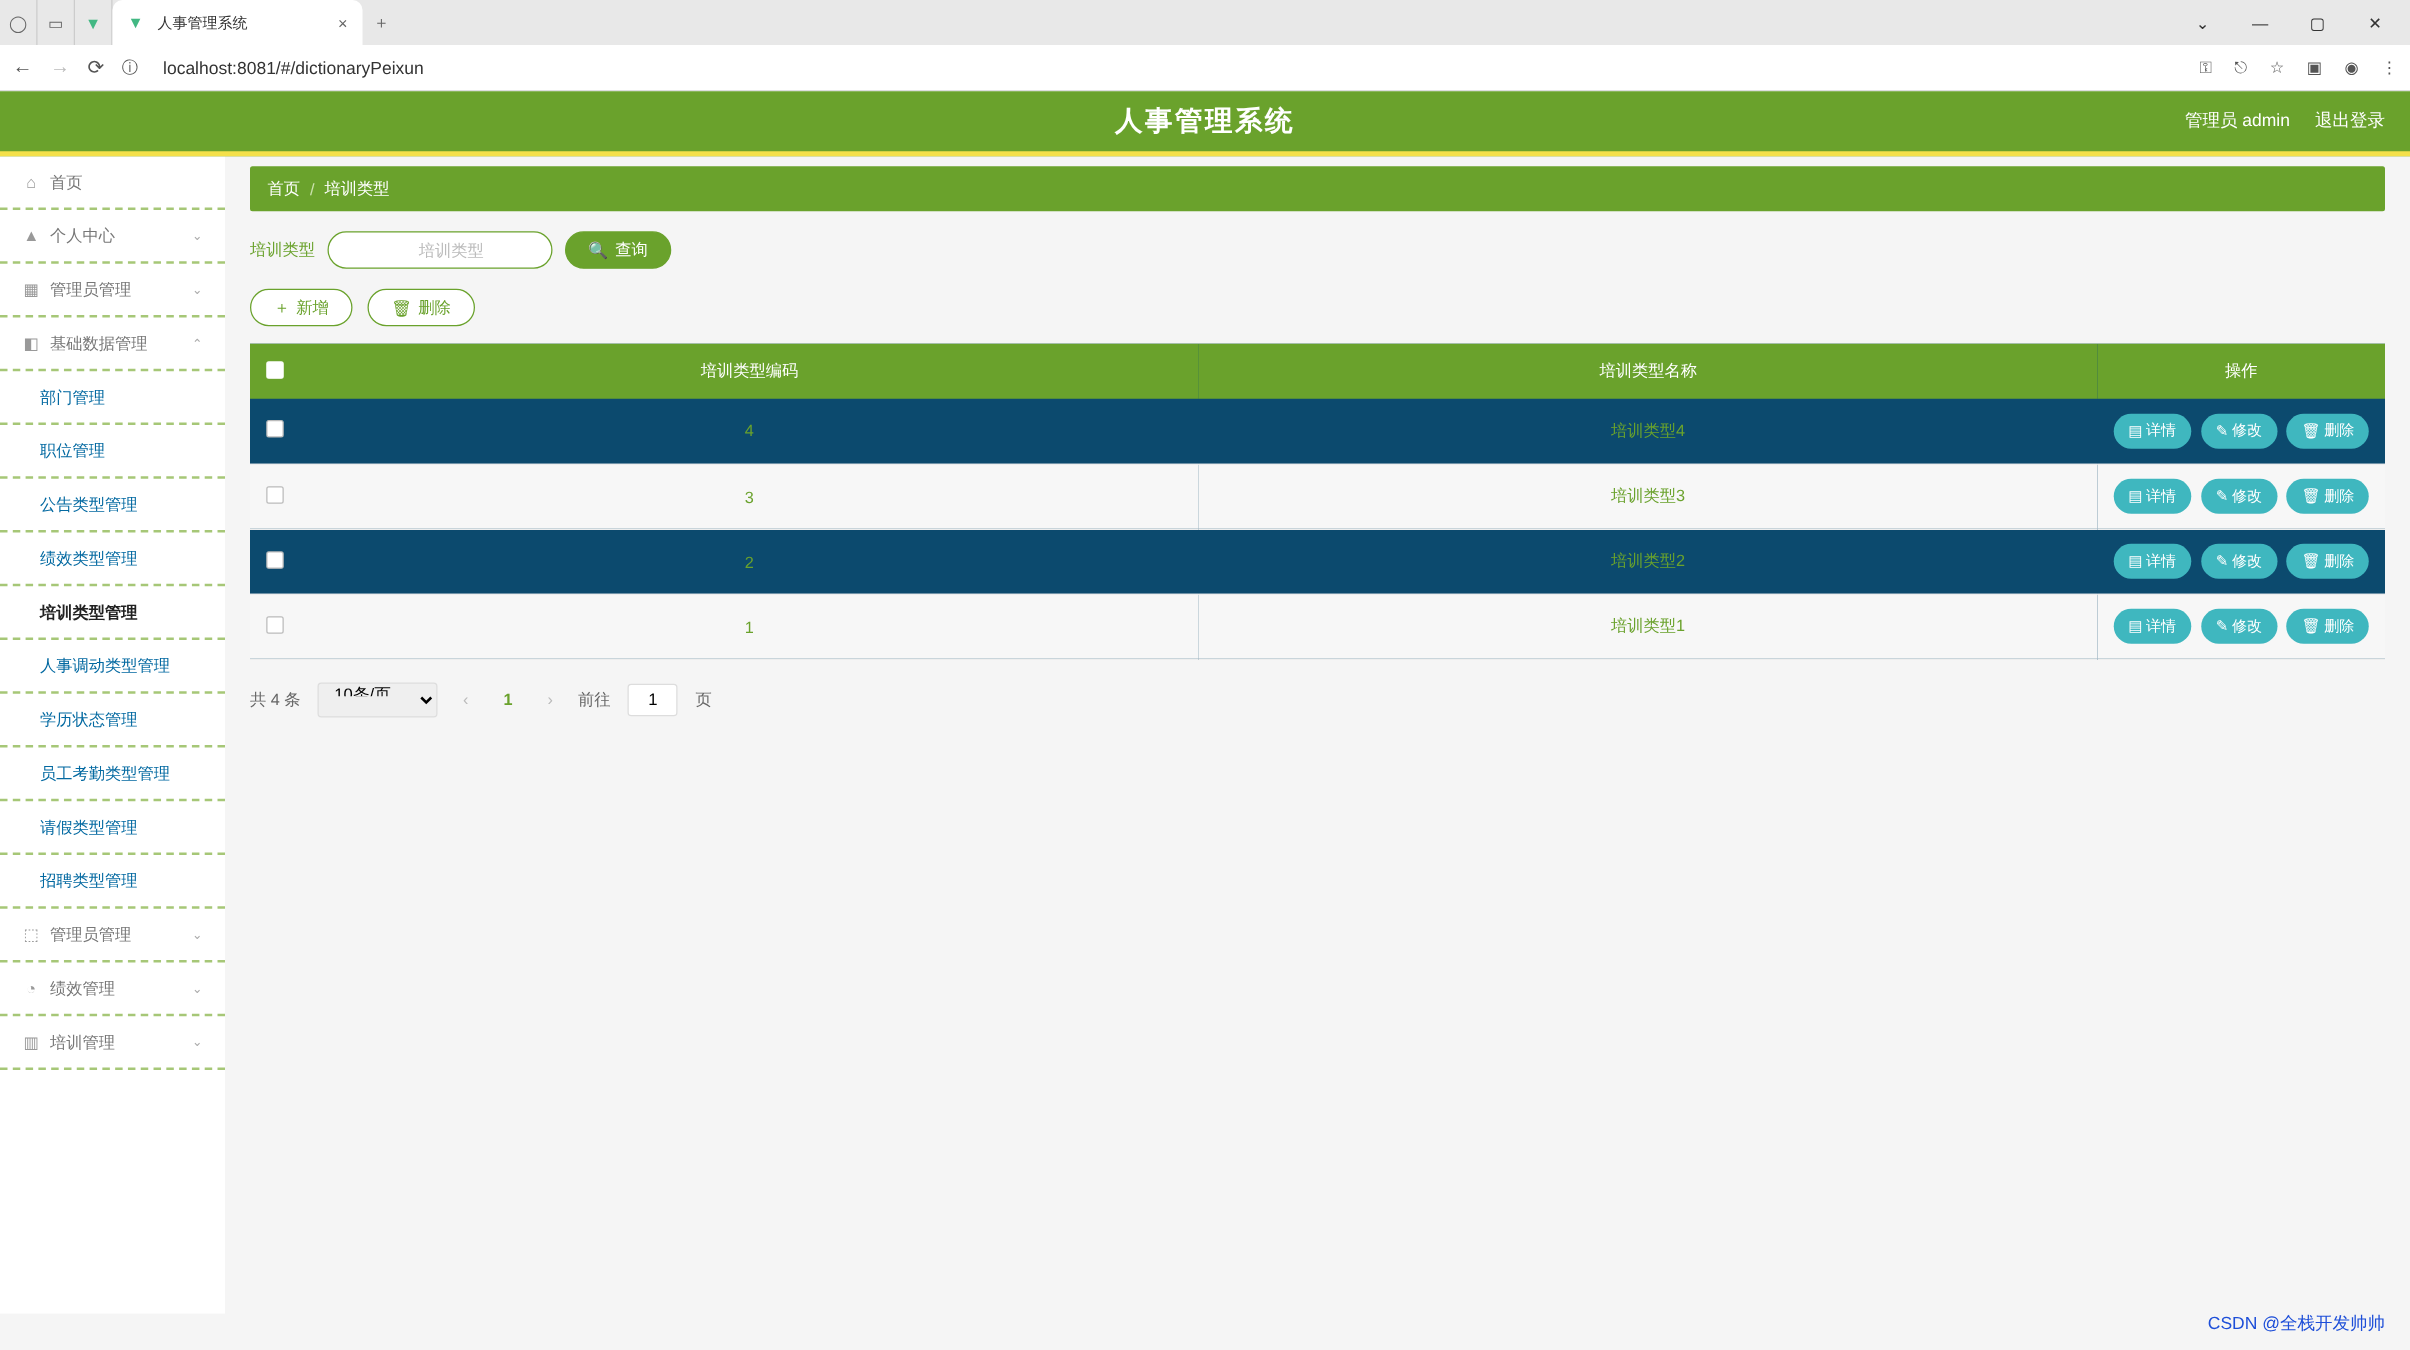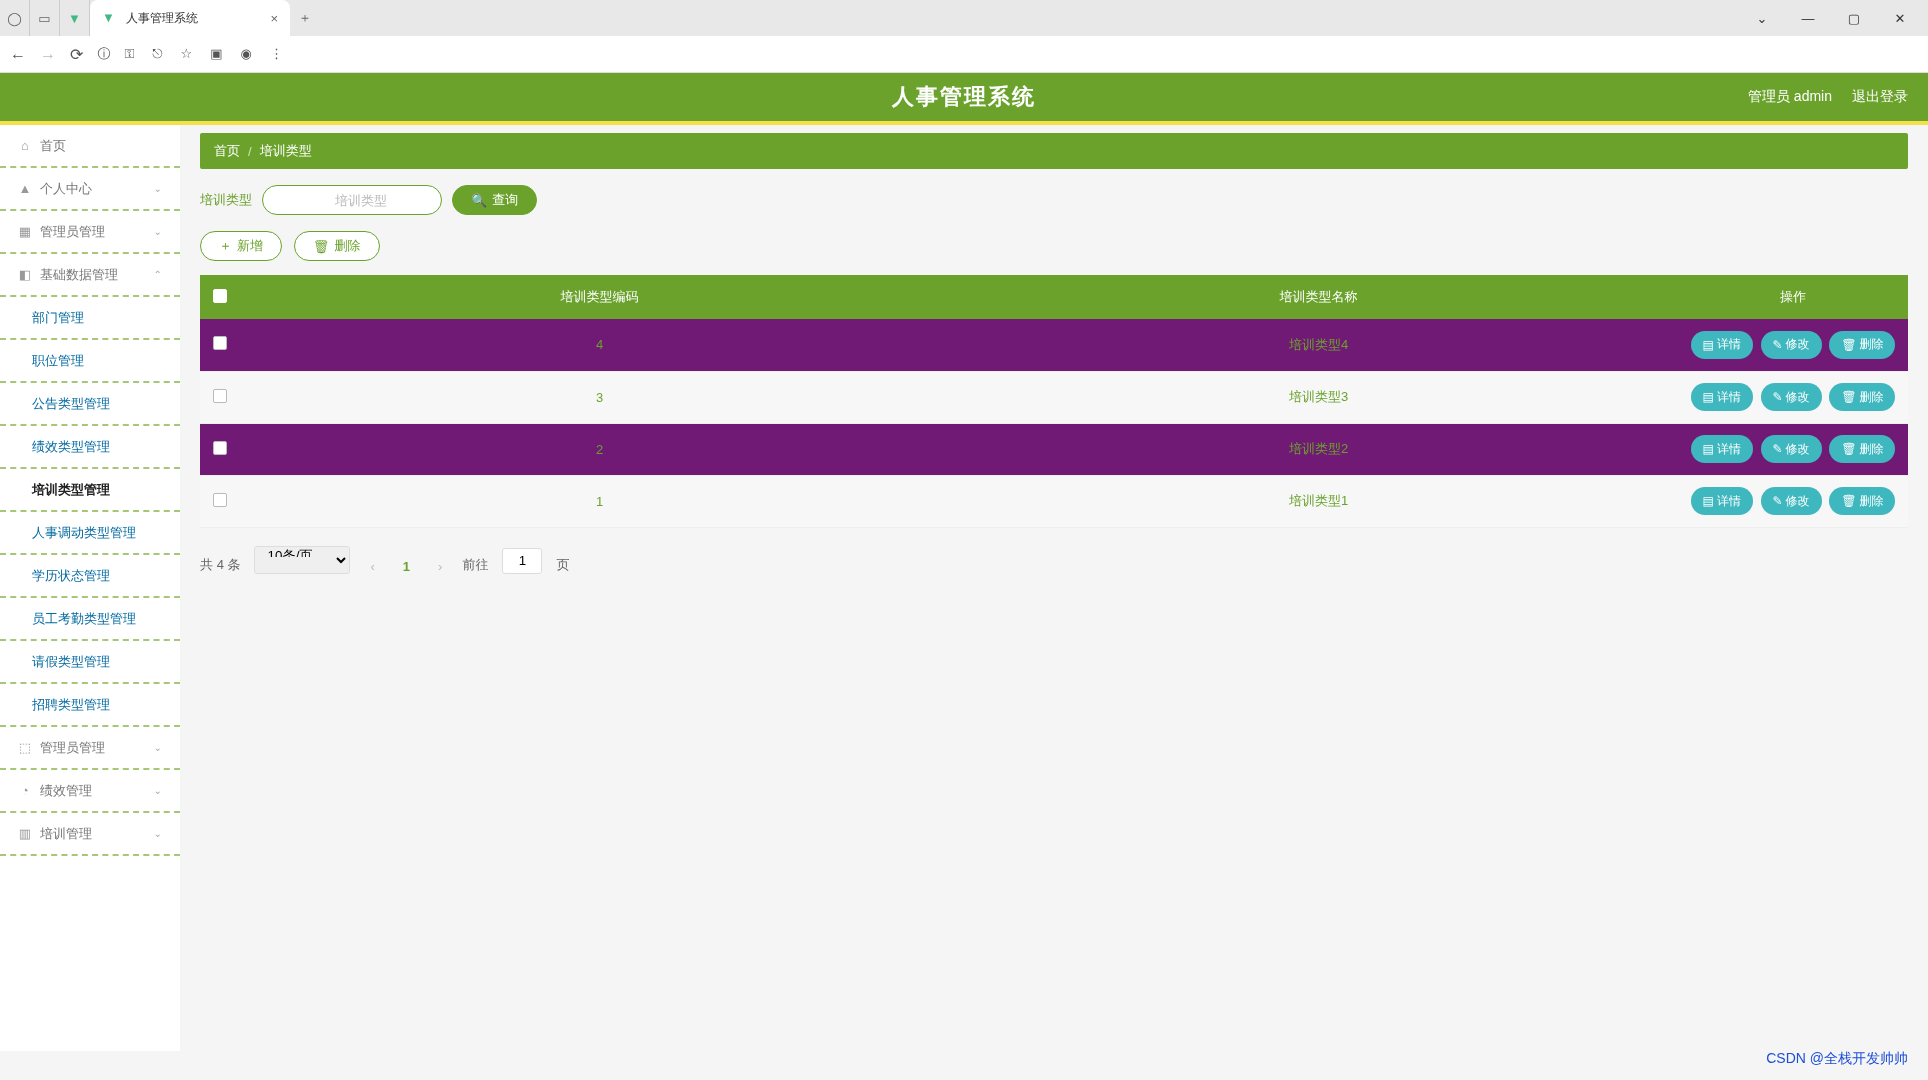--- a/index.html
+++ b/index.html
@@ -47,31 +47,31 @@
 .search-row{display:flex;align-items:center;gap:10px;margin-bottom:16px}
 .search-row label{color:#6aa22c;font-size:13px}
 .search-input{border:1px solid #6aa22c;border-radius:20px;height:30px;padding:0 14px 0 32px;width:180px;outline:none;font-size:13px;color:#333;position:relative}
 .search-wrap{position:relative}
 .search-wrap .sicon{position:absolute;left:12px;top:7px;color:#aaa;font-size:13px}
 .search-input::placeholder{color:#bbb;text-align:center}
 .btn{border-radius:20px;height:30px;padding:0 18px;border:1px solid #6aa22c;background:#fff;color:#6aa22c;cursor:pointer;font-size:13px;display:inline-flex;align-items:center;gap:5px}
 .btn.primary{background:#6aa22c;color:#fff}
 .action-row{display:flex;gap:12px;margin-bottom:14px}
 
-.table{width:100%;border-collapse:collapse;background:#701a75}
+.table{width:100%;border-collapse:collapse;background:#0c4a6e}
 .table th{background:#6aa22c;color:#fff;font-weight:500;height:44px;font-size:13px}
 .table td{height:52px;text-align:center;color:#6aa22c;font-size:13px;border-bottom:1px solid #eee}
 .table tr:nth-child(even) td{background:#f7f7f7}
 .table .chk{width:40px}
 .table .opcol{width:230px}
 .chkbox{width:14px;height:14px;border:1px solid #bbb;background:#fff;display:inline-block;border-radius:2px;cursor:pointer}
 th .chkbox{border-color:#fff}
 .opbtn{display:inline-flex;align-items:center;gap:3px;background:#3fb7bf;color:#fff;border:none;border-radius:14px;height:28px;padding:0 12px;font-size:12px;cursor:pointer;margin:0 2px}
 
-.pagination{display:flex;align-items:flex-end;gap:14px;margin-top:18px;font-size:13px;color:#666}
+.pagination{display:flex;align-items:center;gap:14px;margin-top:18px;font-size:13px;color:#666}
 .pagination select{border:1px solid #ddd;height:28px;padding:0 20px 16px 8px;border-radius:3px}
 .pagination .pbtn{color:#bbb;cursor:pointer;padding:0 6px}
 .pagination .pnum{color:#6aa22c;font-weight:600;padding:0 8px}
 .pagination input{width:40px;height:26px;border:1px solid #ddd;text-align:center;border-radius:3px}
 .watermark{position:fixed;bottom:12px;right:20px;color:#1d4ed8;font-size:14px}
 </style>
 </head>
 <body>
 
 <div class="browser-chrome">
@@ -92,20 +92,21 @@
       <span>—</span>
       <span>▢</span>
       <span>✕</span>
     </div>
   </div>
   <div class="addr-bar">
     <span class="nav-btn">←</span>
     <span class="nav-btn disabled">→</span>
     <span class="nav-btn">⟳</span>
     <span class="nav-btn" style="font-size:13px">ⓘ</span>
+    <span class="url">localhost:8081/#/dictionaryPeixun</span>
     <div class="right-icons">
       <span>⚿</span>
       <span>⎋</span>
       <span>☆</span>
       <span>▣</span>
       <span>◉</span>
       <span>⋮</span>
     </div>
   </div>
 </div>

